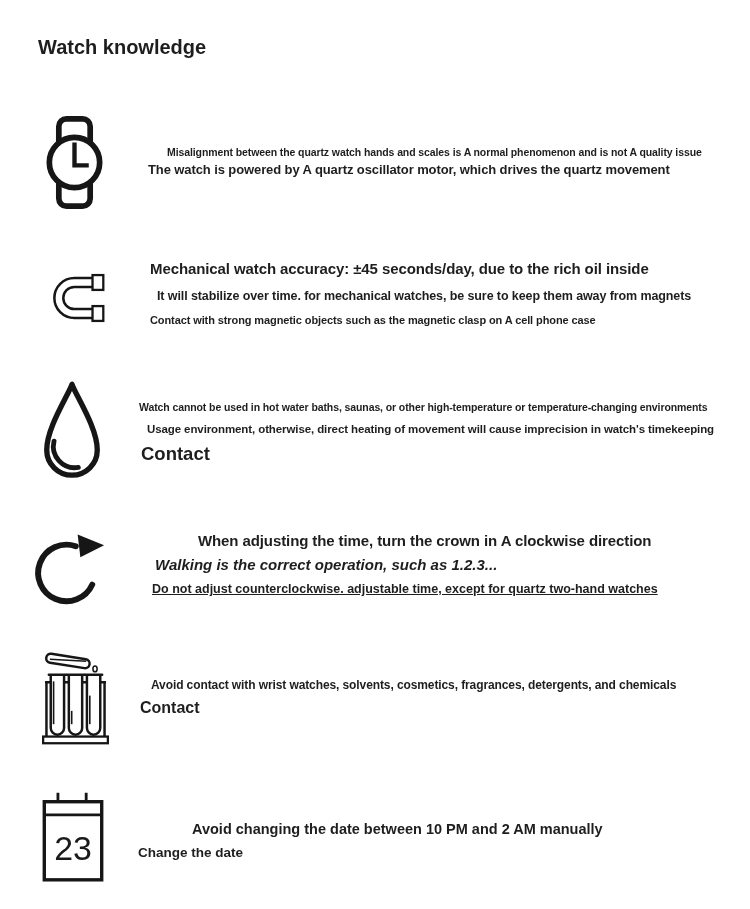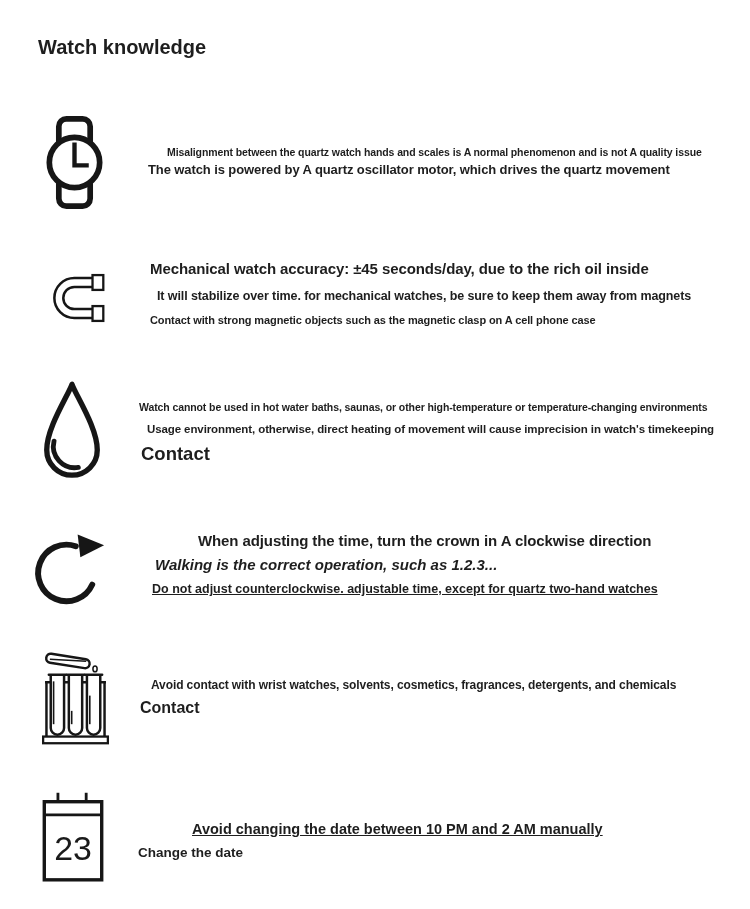--- a/index.html
+++ b/index.html
@@ -94,14 +94,14 @@
 
 <div class="icon" style="left:41px;top:790px;">
   <svg width="64" height="94" viewBox="0 0 68 98">
     <line x1="18" y1="2" x2="18" y2="17" stroke="#161616" stroke-width="3"></line>
     <line x1="48" y1="2" x2="48" y2="17" stroke="#161616" stroke-width="3"></line>
     <rect x="3.5" y="11.5" width="61" height="83" fill="#fff" stroke="#161616" stroke-width="3.6"></rect>
     <line x1="3.5" y1="25.5" x2="64.5" y2="25.5" stroke="#161616" stroke-width="3"></line>
     <text x="34" y="73" text-anchor="middle" font-size="36" fill="#1a1a1a" font-family="Liberation Sans, sans-serif" font-weight="400">23</text>
   </svg>
 </div>
-<div class="line" style="left:192px;top:821px;font-size:14.5px;text-decoration:underline;">Avoid changing the date between 10 PM and 2 AM manually</div>
+<div class="line" style="left:192px;top:821px;font-size:14.5px;">Avoid changing the date between 10 PM and 2 AM manually</div>
 <div class="line" style="left:138px;top:845px;font-size:13.5px;">Change the date</div>
 
 </body></html>

